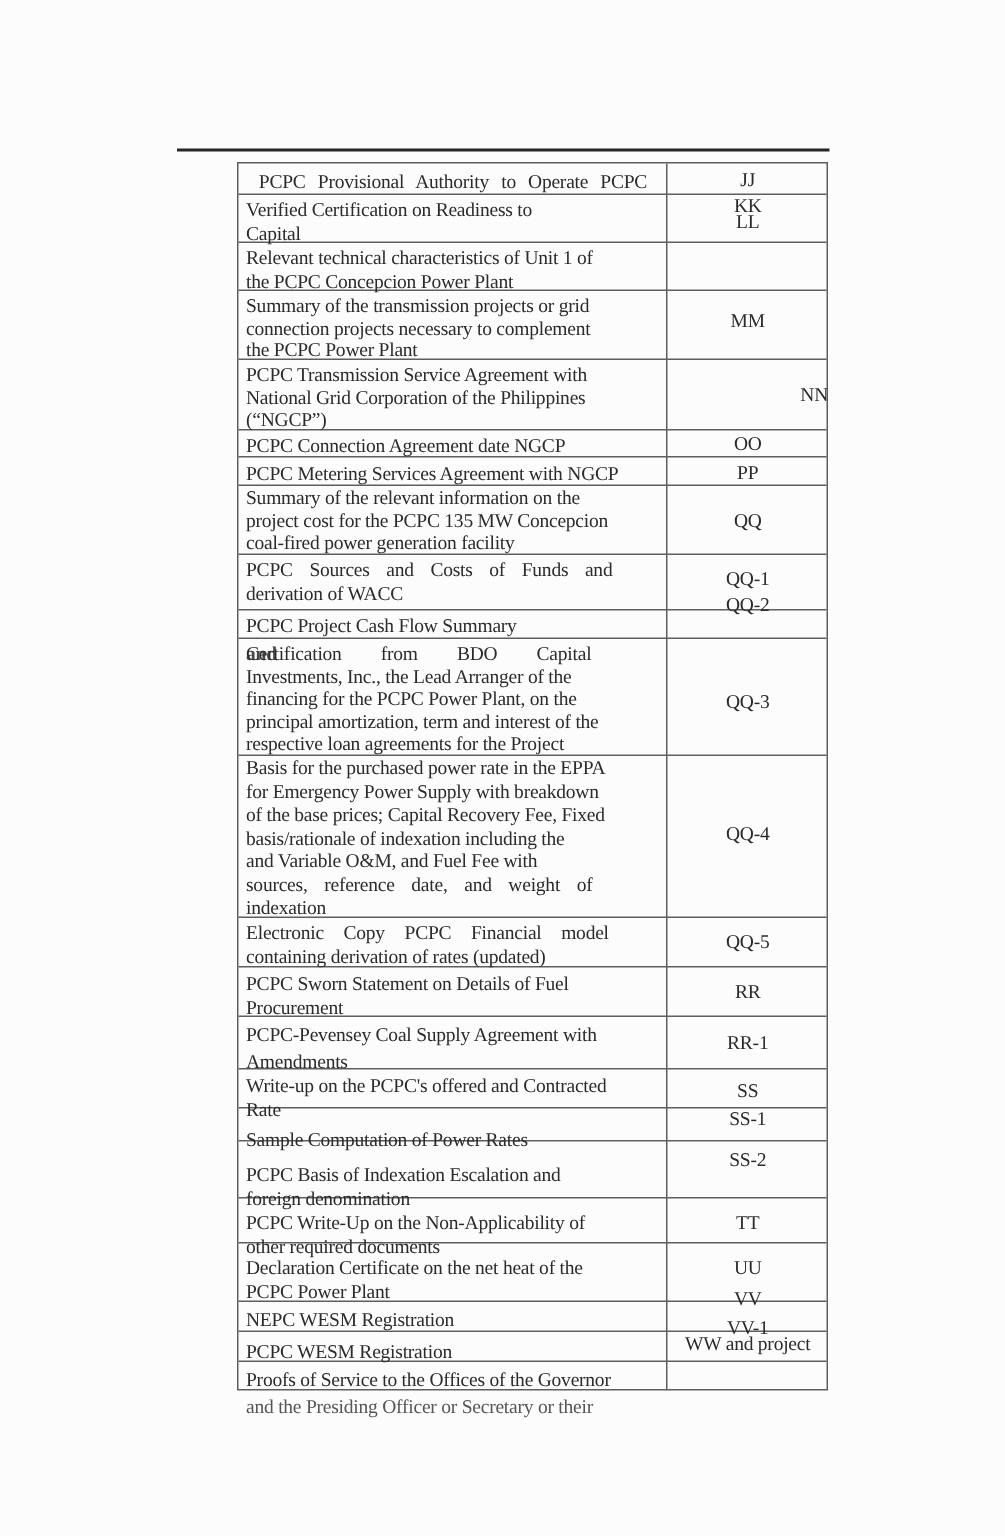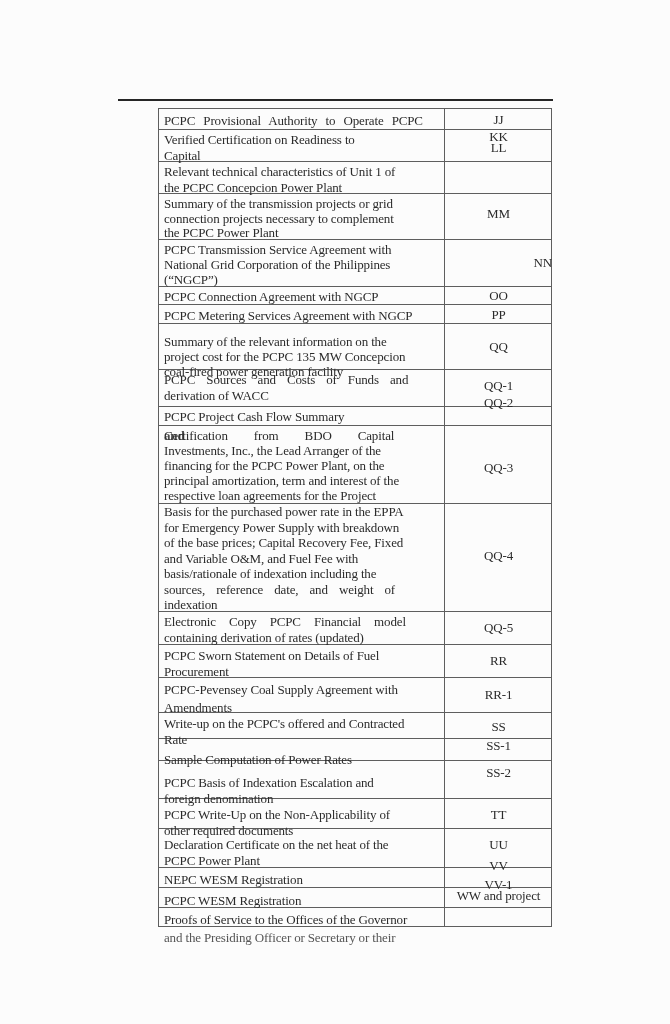--- a/index.html
+++ b/index.html
@@ -98,21 +98,21 @@
       <div class="t-border" style="top: 603px;"></div>
       <div class="t-border" style="top: 629px;"></div>
       <div class="t-border" style="top: 651px;"></div>
       <div class="t-border" style="top: 689px;"></div>
       <div class="t-border" style="top: 719px;"></div>
       <div class="t-border" style="top: 758px;"></div>
       <div class="t-border" style="top: 778px;"></div>
       <div class="t-border" style="top: 798px;"></div>
       <div class="t-divider"></div>
       <div class="t-row">
-        <div class="cell-text" style="top: 4px;">
+        <div class="cell-text" style="top: 4px; text-align: center;">
           <div class="tl" style="word-spacing: 5px;">PCPC Provisional Authority to Operate PCPC</div>
         </div>
         <div class="label" style="top: 4px;">JJ</div>
       </div>
       <div class="t-row">
         <div class="cell-text" style="top: 23px;">
           <div class="tl">Verified Certification on Readiness to</div>
           <div class="tl">Capital</div>
         </div>
         <div class="label" style="top: 21px;">KK</div>
@@ -135,32 +135,32 @@
       <div class="t-row">
         <div class="cell-text" style="top: 133px; line-height: 15px;">
           <div class="tl">PCPC Transmission Service Agreement with</div>
           <div class="tl">National Grid Corporation of the Philippines</div>
           <div class="tl">(“NGCP”)</div>
         </div>
         <div class="label" style="top: 147px; text-align: right;">NN</div>
       </div>
       <div class="t-row">
         <div class="cell-text" style="top: 180px;">
-          <div class="tl">PCPC Connection Agreement with NGCP</div>
+          <div class="tl">PCPC Connection Agreement date NGCP</div>
         </div>
         <div class="label" style="top: 180px;">OO</div>
       </div>
       <div class="t-row">
         <div class="cell-text" style="top: 199px;">
           <div class="tl">PCPC Metering Services Agreement with NGCP</div>
         </div>
         <div class="label" style="top: 199px;">PP</div>
       </div>
       <div class="t-row">
-        <div class="cell-text" style="top: 225px; line-height: 15px;">
+        <div class="cell-text" style="top: 215px; line-height: 15px;">
           <div class="tl">Summary of the relevant information on the</div>
           <div class="tl">project cost for the PCPC 135 MW Concepcion</div>
           <div class="tl">coal-fired power generation facility</div>
         </div>
         <div class="label" style="top: 231px;">QQ</div>
       </div>
       <div class="t-row">
         <div class="cell-text" style="top: 263px;">
           <div class="tl" style="word-spacing: 8px;">PCPC Sources and Costs of Funds and</div>
           <div class="tl">derivation of WACC</div>
@@ -181,22 +181,22 @@
           <div class="tl">principal amortization, term and interest of the</div>
           <div class="tl">respective loan agreements for the Project</div>
         </div>
         <div class="label" style="top: 352px;">QQ-3</div>
       </div>
       <div class="t-row">
         <div class="cell-text" style="top: 395px;">
           <div class="tl">Basis for the purchased power rate in the EPPA</div>
           <div class="tl">for Emergency Power Supply with breakdown</div>
           <div class="tl">of the base prices; Capital Recovery Fee, Fixed</div>
+          <div class="tl">basis/rationale of indexation including the</div>
           <div class="tl">and Variable O&amp;M, and Fuel Fee with</div>
-          <div class="tl">basis/rationale of indexation including the</div>
           <div class="tl" style="word-spacing: 8px;">sources, reference date, and weight of</div>
           <div class="tl">indexation</div>
         </div>
         <div class="label" style="top: 440px;">QQ-4</div>
       </div>
       <div class="t-row">
         <div class="cell-text" style="top: 505px;">
           <div class="tl" style="word-spacing: 10px;">Electronic Copy PCPC Financial model</div>
           <div class="tl">containing derivation of rates (updated)</div>
         </div>

